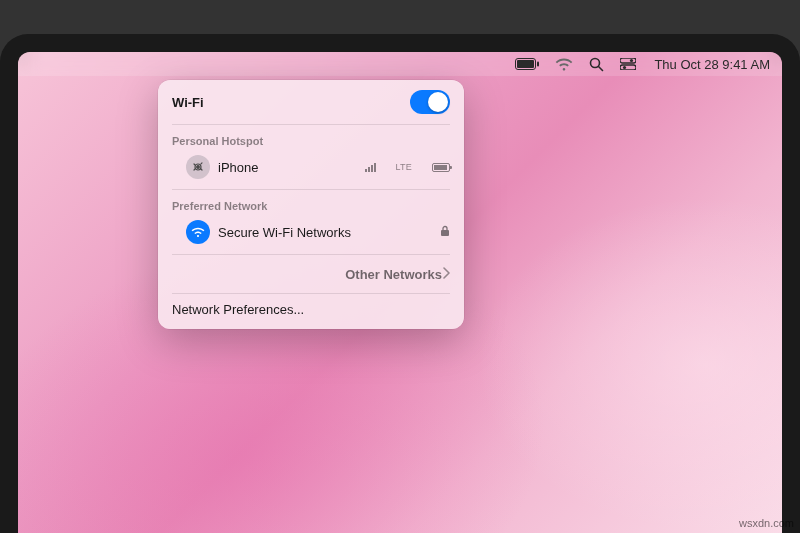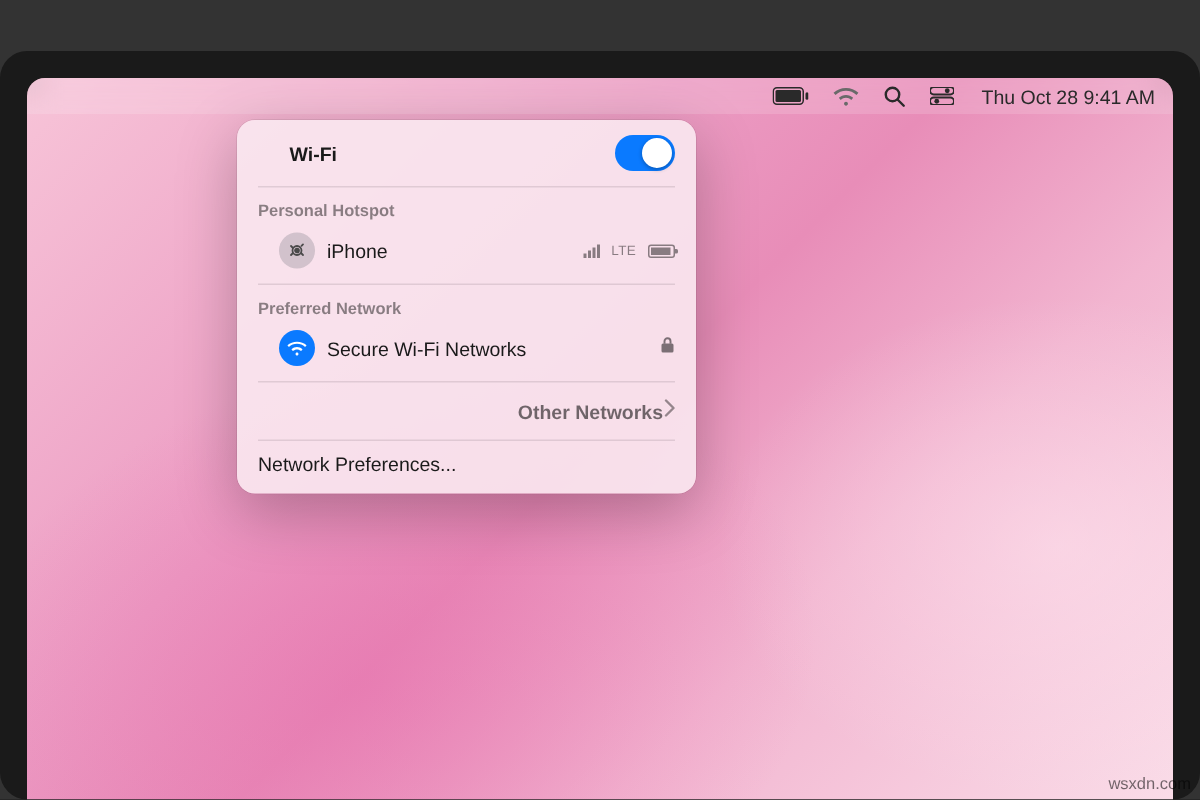--- a/index.html
+++ b/index.html
@@ -19,21 +19,20 @@
     .laptop-bezel {
       position: absolute;
       top: 34px;
       left: 0;
       right: 0;
       bottom: 0;
       background: #1a1a1a;
       border-top-left-radius: 28px;
       border-top-right-radius: 28px;
       padding: 18px 18px 0 18px;
-      border-radius: 18px;
     }
     .screen {
       width: 100%;
       height: 100%;
       background: linear-gradient(135deg, #f7c4d8 0%, #ec9cc3 35%, #e88db8 50%, #f2b5d0 70%, #fadce8 100%);
       border-top-left-radius: 12px;
       border-top-right-radius: 12px;
       position: relative;
       overflow: hidden;
     }
@@ -88,21 +87,20 @@
       background: rgba(250, 232, 240, 0.9);
       border-radius: 12px;
       box-shadow: 0 12px 40px rgba(0,0,0,0.25), 0 0 0 0.5px rgba(0,0,0,0.1);
       padding: 10px 0 6px 0;
     }
     .panel-header {
       display: flex;
       align-items: center;
       justify-content: space-between;
       padding: 0 14px 8px 14px;
-      margin-left: 21px;
     }
     .panel-title {
       font-size: 13px;
       font-weight: 700;
       color: #1a1a1a;
     }
     .toggle {
       width: 40px;
       height: 24px;
       background: #0a7aff;
@@ -151,21 +149,21 @@
     .net-icon.gray { background: rgba(120,120,128,0.3); }
     .net-icon.blue { background: #0a7aff; }
     .net-name {
       font-size: 13px;
       color: #1a1a1a;
       flex: 1;
     }
     .net-status {
       display: flex;
       align-items: center;
-      gap: 8px;
+      gap: 20px;
       color: rgba(0,0,0,0.45);
       font-size: 9px;
       letter-spacing: 0.2px;
     }
     .sig-bars {
       display: flex;
       align-items: flex-end;
       gap: 1px;
       height: 10px;
     }

